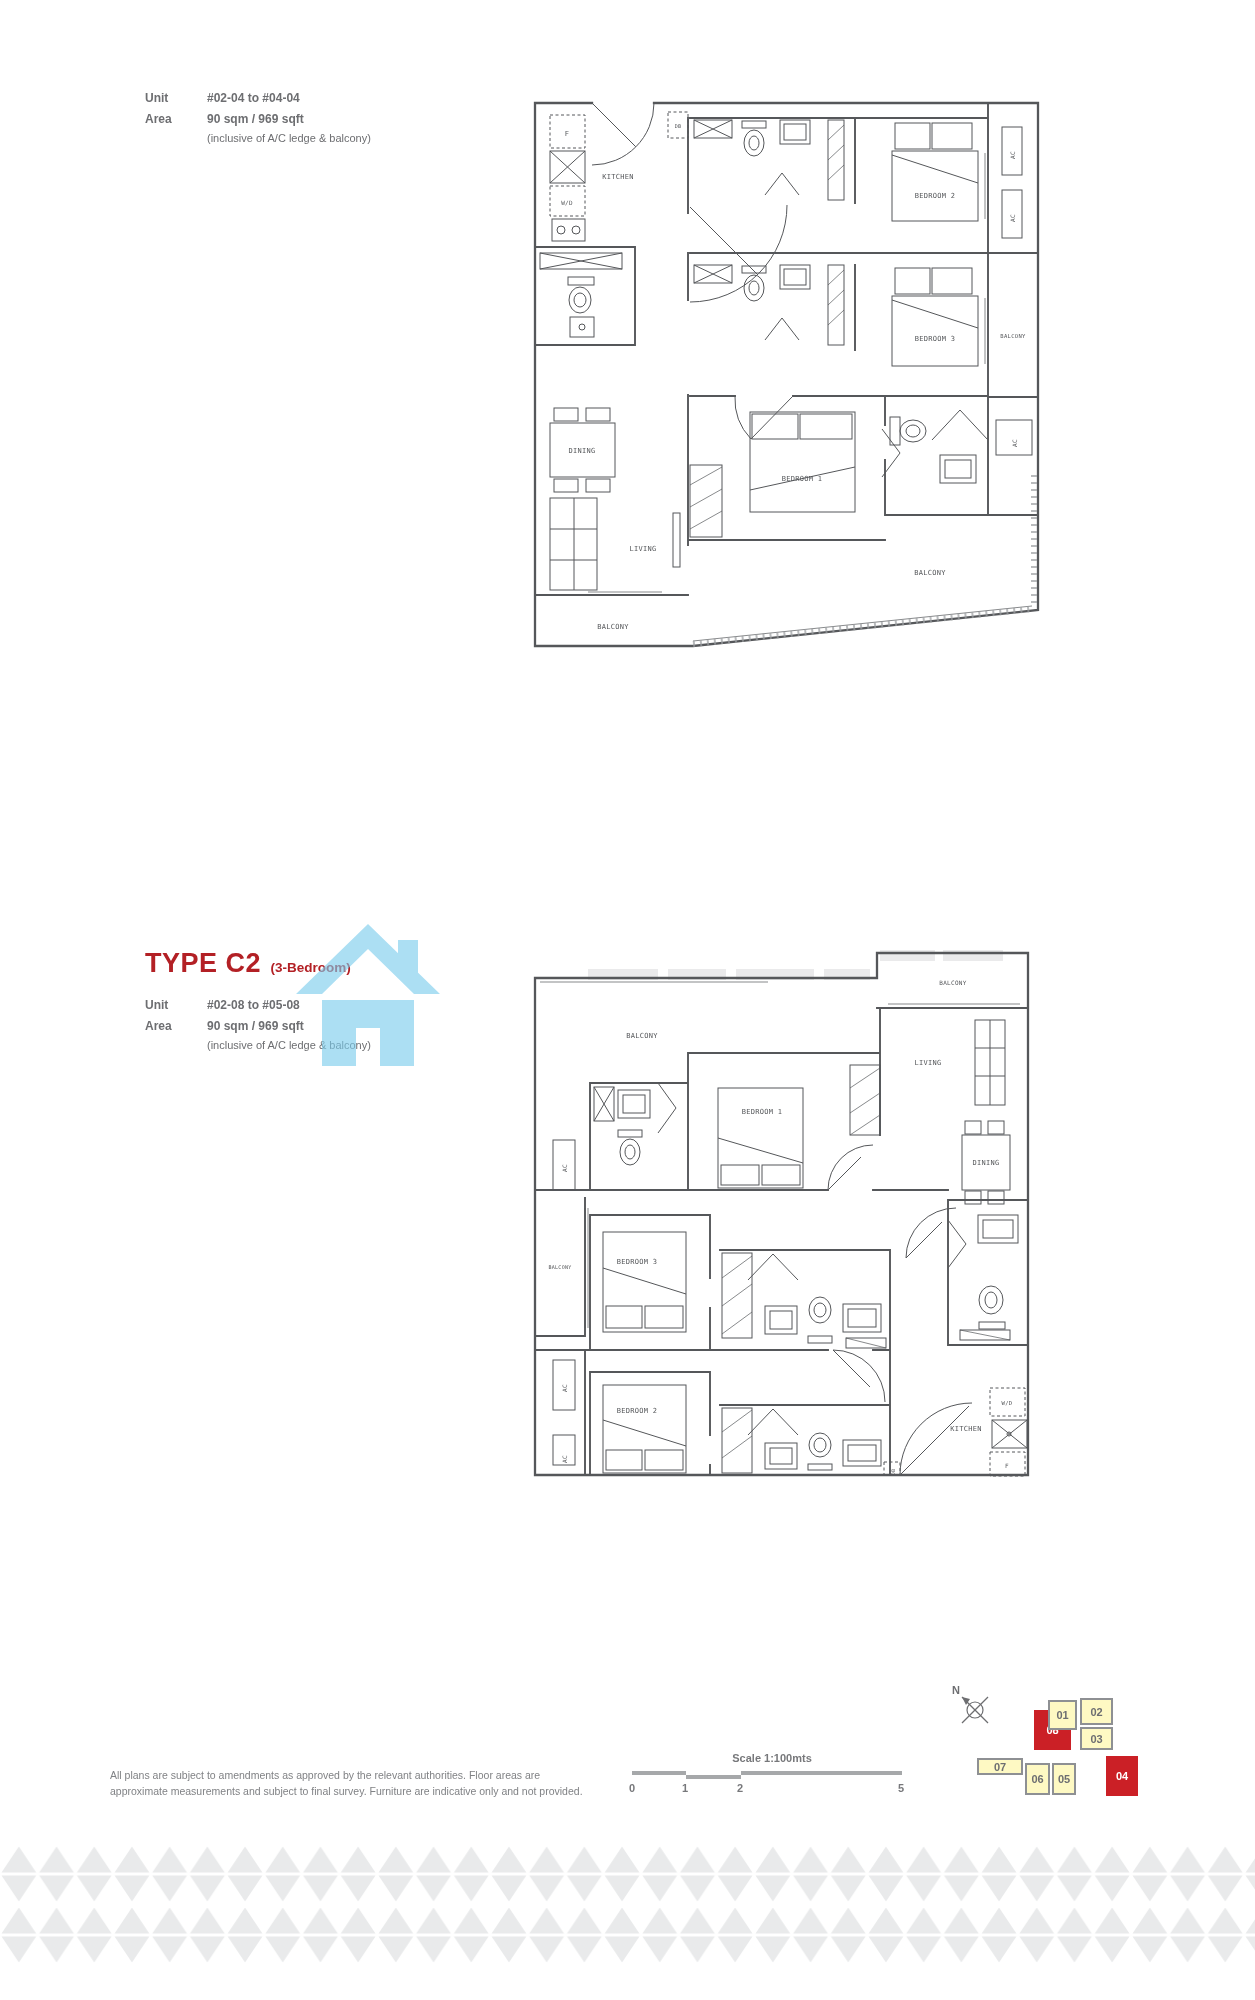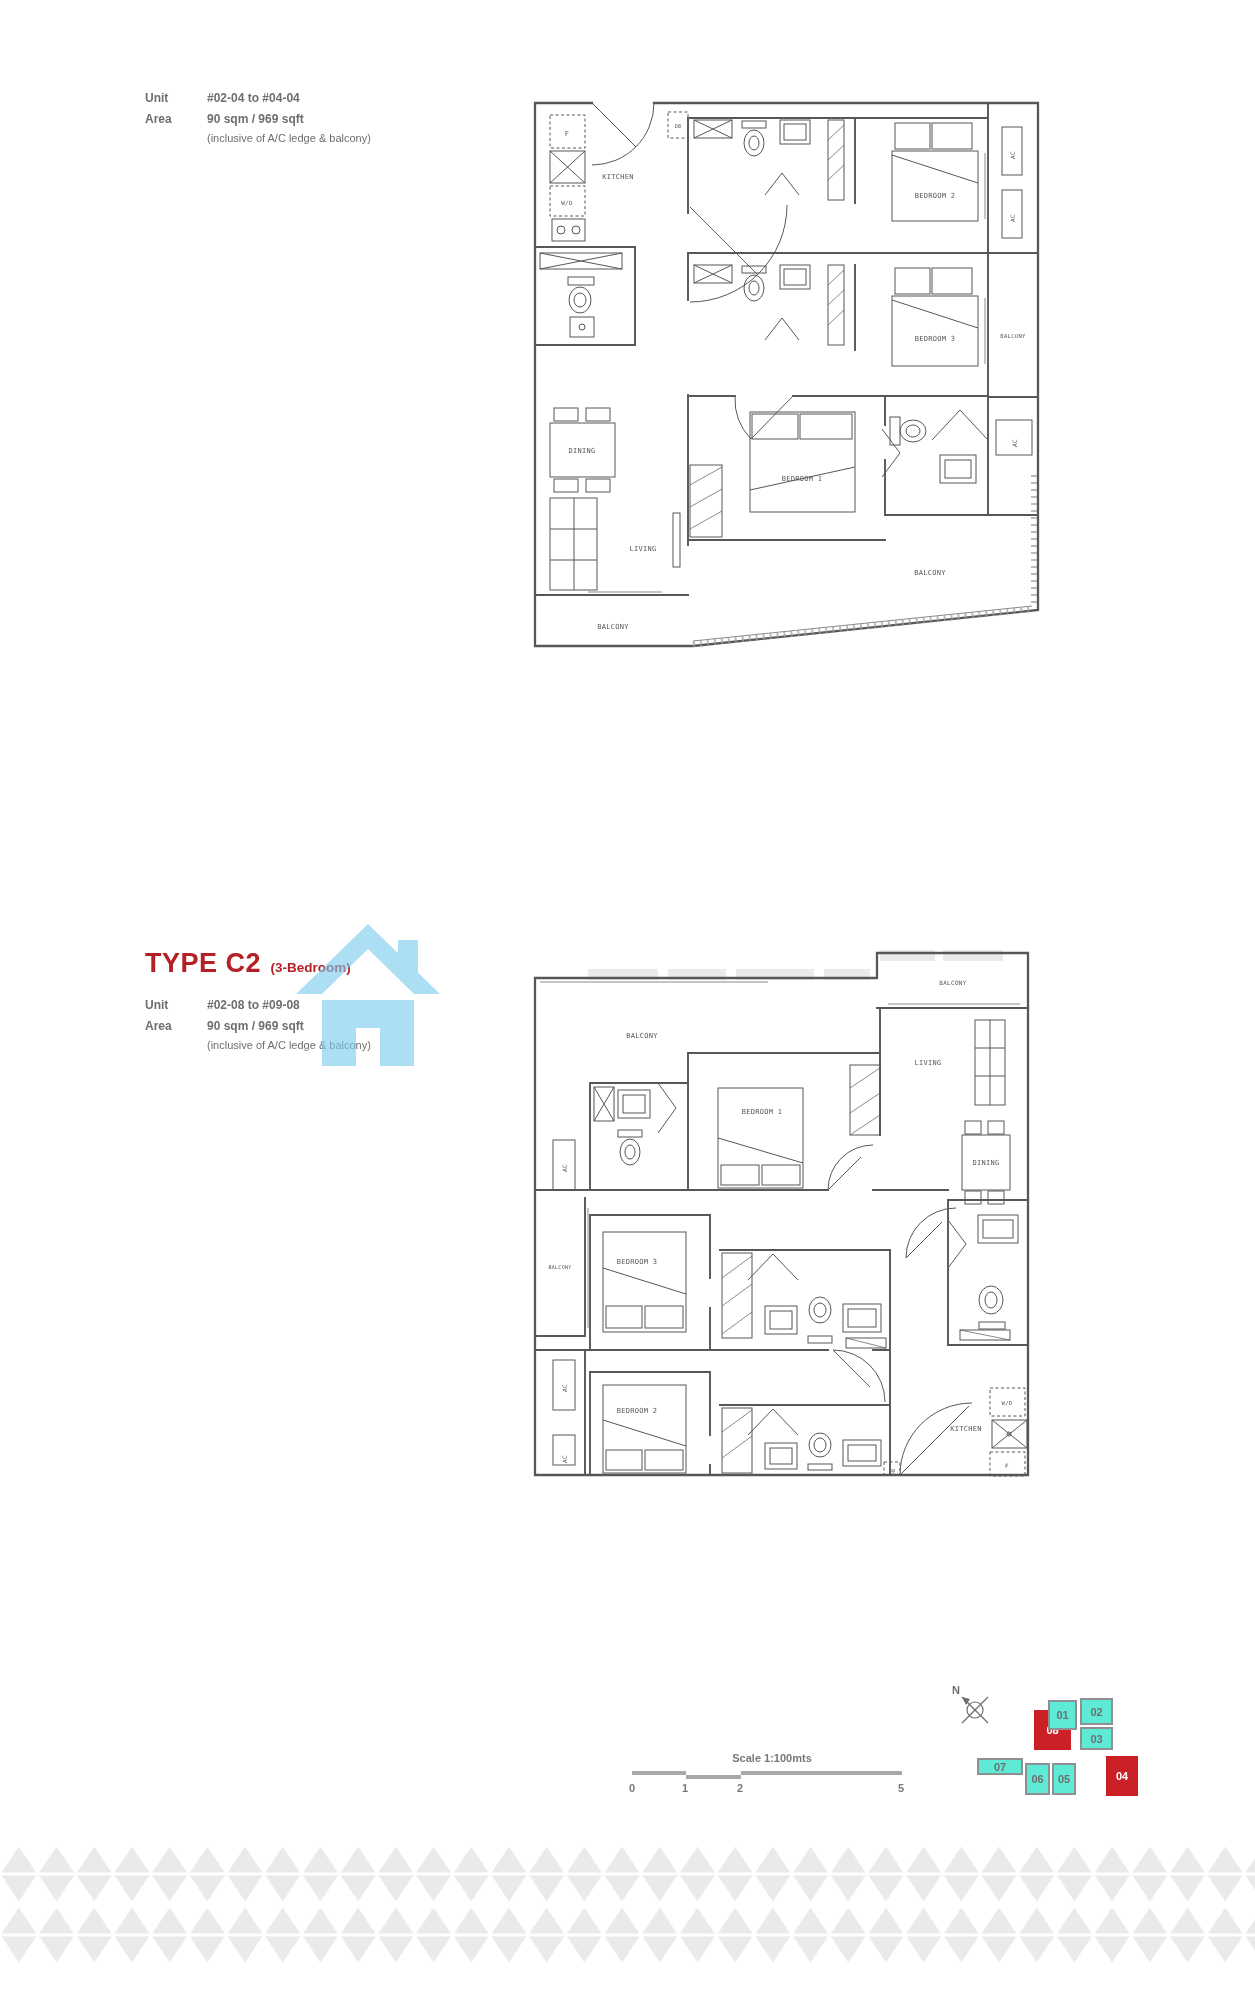--- a/index.html
+++ b/index.html
@@ -39,21 +39,21 @@
   .disclaimer{position:absolute;left:110px;top:1768px;width:480px;font-size:10.5px;
               color:#808285;line-height:1.5;}
   .scalebar{position:absolute;left:632px;top:1752px;width:280px;height:50px;text-align:center;}
   .scalebar-label{font-size:11px;font-weight:bold;color:var(--text-gray);}
   .sb-bar{position:relative;margin-top:7px;height:9px;}
   .sb-seg{position:absolute;height:4px;background:var(--scalebar-gray);}
   .sb-ticks{position:relative;height:14px;}
   .sb-tick{position:absolute;top:2px;font-size:11px;font-weight:bold;color:var(--text-gray);}
   
   .keyplan{position:absolute;left:945px;top:1653px;width:190px;height:160px;}
-  .kp-box{position:absolute;border:2px solid #8e9093;background:#5eead4;color:var(--text-gray-dark);
+  .kp-box{position:absolute;border:2px solid #8e9093;background:#fef9c3;color:var(--text-gray-dark);
           font-size:11px;font-weight:bold;display:flex;align-items:center;justify-content:center;box-sizing:border-box;}
   .kp-box.highlighted{background:var(--keyplan-red);border-color:var(--keyplan-red);color:#fff;margin-left:24px;}
   .compass{position:absolute;left:5px;top:30px;}
   .compass text{font-family:"Liberation Sans",sans-serif;font-size:11px;font-weight:bold;fill:#6d6e71;}
   .compass path,.compass circle,.compass line{stroke:#6d6e71;stroke-width:1.2;fill:none;}
   .pattern-strip{position:absolute;left:0;top:1846px;}
 </style>
 </head>
 <body>
 
@@ -194,21 +194,21 @@
     </g>
   </svg>
 
   <div class="unit-header" style="left:145px;top:948px">
     <div class="unit-title-row">
       <span class="unit-title">TYPE C2</span>
       <span class="unit-subtitle">(3-Bedroom)</span>
     </div>
     <div class="spec-row">
       <span class="spec-label">Unit</span>
-      <span class="spec-value">#02-08 to #09-08</span>
+      <span class="spec-value">#02-08 to #05-08</span>
     </div>
     <div class="spec-row">
       <span class="spec-label">Area</span>
       <span class="spec-value">90 sqm / 969 sqft</span>
     </div>
     <div class="spec-note">(inclusive of A/C ledge &amp; balcony)</div>
   </div>
 
   <svg class="house-wm" style="left:292px;top:920px" width="152" height="150" viewBox="0 0 152 150">
     <g fill="var(--watermark-blue)" stroke="none">
@@ -351,20 +351,21 @@
       <text x="438" y="493">KITCHEN</text>
       <text x="479" y="467" class="t55">W/D</text>
       <text x="479" y="530" class="t6">F</text>
       <text transform="translate(39,230) rotate(-90)" class="t6">AC</text>
       <text transform="translate(39,450) rotate(-90)" class="t6">AC</text>
       <text transform="translate(39,521) rotate(-90)" class="t6">AC</text>
       <text transform="translate(367,534) rotate(-90)" class="t5">DB</text>
     </g>
   </svg>
 
+  <div class="disclaimer">All plans are subject to amendments as approved by the relevant authorities. Floor areas are approximate measurements and subject to final survey. Furniture are indicative only and not provided.</div>
 
   <div class="scalebar">
     <div class="scalebar-label">Scale 1:100mts</div>
     <div class="sb-bar">
       <div class="sb-seg" style="left:0;top:0;width:54px"></div>
       <div class="sb-seg" style="left:54px;top:4px;width:55px"></div>
       <div class="sb-seg" style="left:109px;top:0;width:161px"></div>
     </div>
     <div class="sb-ticks">
       <span class="sb-tick" style="left:-3px">0</span>

